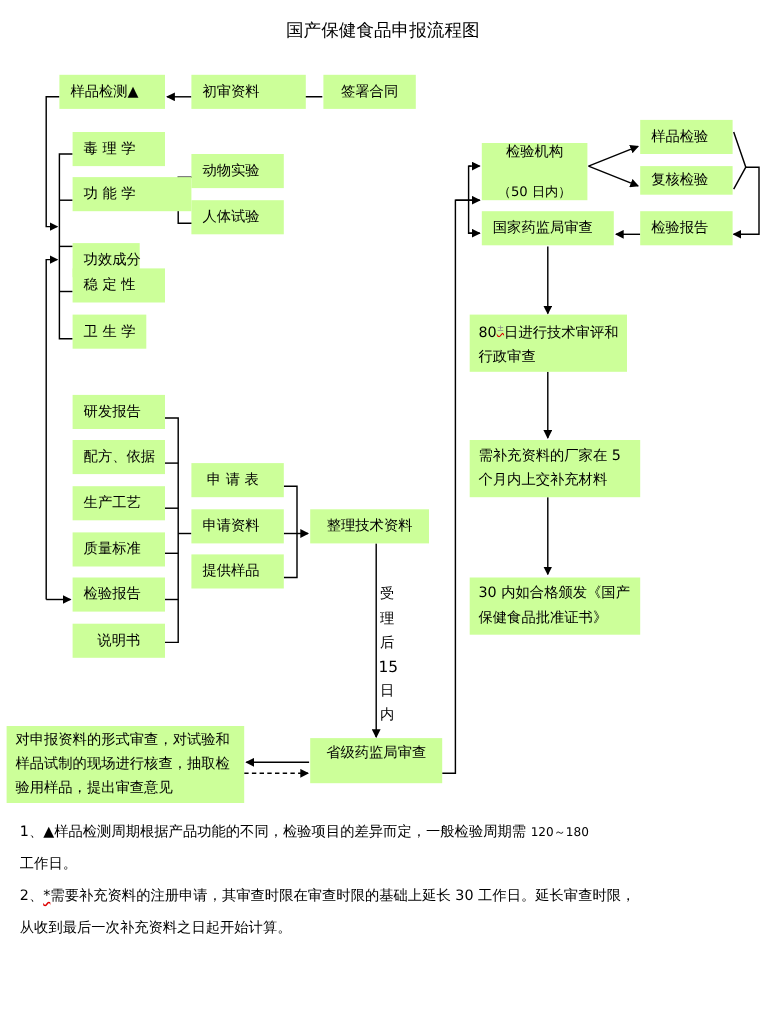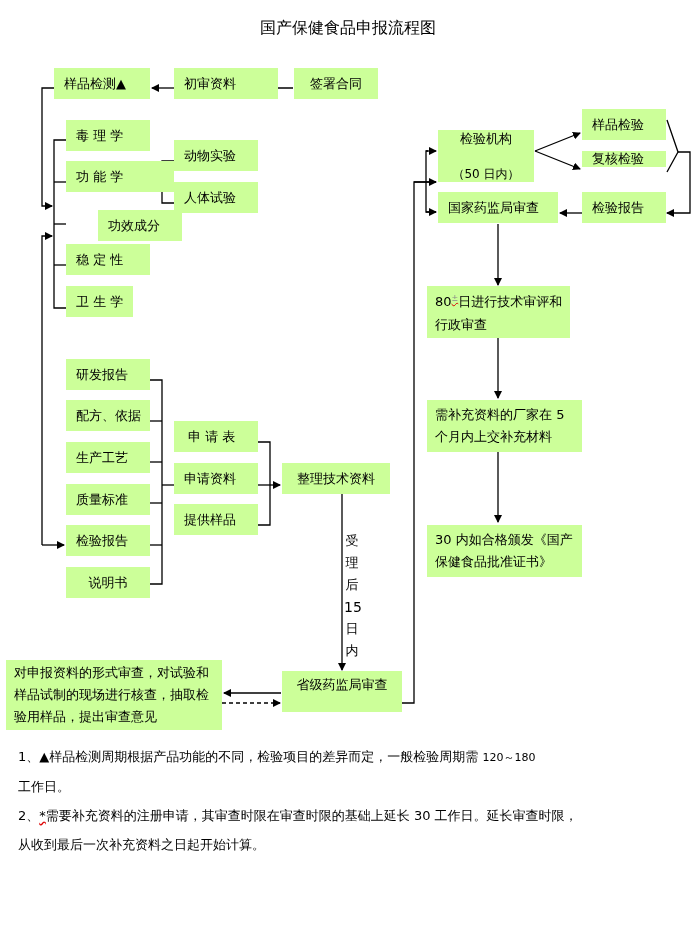--- a/index.html
+++ b/index.html
@@ -80,21 +80,21 @@
     <line x1="498" y1="452" x2="498" y2="522" marker-end="url(#ah)"></line>
   </g>
 </svg>
 
 <div class="box" style="left:54px;top:68px;width:96px;height:31px;">样品检测▲</div>
 <div class="box" style="left:174px;top:68px;width:104px;height:31px;">初审资料</div>
 <div class="box center" style="left:294px;top:68px;width:84px;height:31px;">签署合同</div>
 
 <div class="box" style="left:66px;top:120px;width:84px;height:31px;">毒 理 学</div>
 <div class="box" style="left:66px;top:161px;width:108px;height:31px;">功 能 学</div>
-<div class="box" style="left:66px;top:210px;width:84px;height:31px;margin-left:32px;">功效成分</div>
+<div class="box" style="left:66px;top:221px;width:61px;height:31px;">功效成分</div>
 <div class="box" style="left:66px;top:244px;width:84px;height:31px;">稳 定 性</div>
 <div class="box" style="left:66px;top:286px;width:67px;height:31px;">卫 生 学</div>
 
 <div class="box" style="left:174px;top:140px;width:84px;height:31px;">动物实验</div>
 <div class="box" style="left:174px;top:182px;width:84px;height:31px;">人体试验</div>
 
 <div class="box" style="left:66px;top:359px;width:84px;height:31px;">研发报告</div>
 <div class="box" style="left:66px;top:400px;width:84px;height:31px;">配方、依据</div>
 <div class="box" style="left:66px;top:442px;width:84px;height:31px;">生产工艺</div>
 <div class="box" style="left:66px;top:484px;width:84px;height:31px;">质量标准</div>
@@ -117,21 +117,21 @@
 </div>
 
 <div class="box center" style="left:282px;top:671px;width:120px;height:41px;align-items:flex-start;padding-top:5px;">省级药监局审查</div>
 <div class="box multi" style="left:6px;top:660px;width:216px;height:70px;line-height:22px;">对申报资料的形式审查，对试验和样品试制的现场进行核查，抽取检验用样品，提出审查意见</div>
 
 <div class="box center" style="left:438px;top:130px;width:96px;height:52px;flex-direction:column;line-height:20px;gap:15px;">
   <span>检验机构</span>
   <span style="font-size:12px;">（50 日内）</span>
 </div>
 <div class="box" style="left:582px;top:109px;width:84px;height:31px;">样品检验</div>
-<div class="box" style="left:582px;top:151px;width:84px;height:16px;">复核检验</div>
+<div class="box" style="left:582px;top:151px;width:84px;height:26px;">复核检验</div>
 <div class="box" style="left:582px;top:192px;width:84px;height:31px;">检验报告</div>
 <div class="box" style="left:438px;top:192px;width:120px;height:31px;padding-left:10px;">国家药监局审查</div>
 
 <div class="box multi" style="left:427px;top:286px;width:143px;height:52px;line-height:22px;">
   <span><span>80</span><sup class="wavy" style="font-size:8px;color:#888;">±</sup><span>日进行技术审评和行政审查</span></span>
 </div>
 <div class="box multi" style="left:427px;top:400px;width:155px;height:52px;line-height:22px;">需补充资料的厂家在 5 个月内上交补充材料</div>
 <div class="box multi" style="left:427px;top:525px;width:155px;height:52px;line-height:22px;">30 内如合格颁发《国产保健食品批准证书》</div>
 
 <div class="notes">

